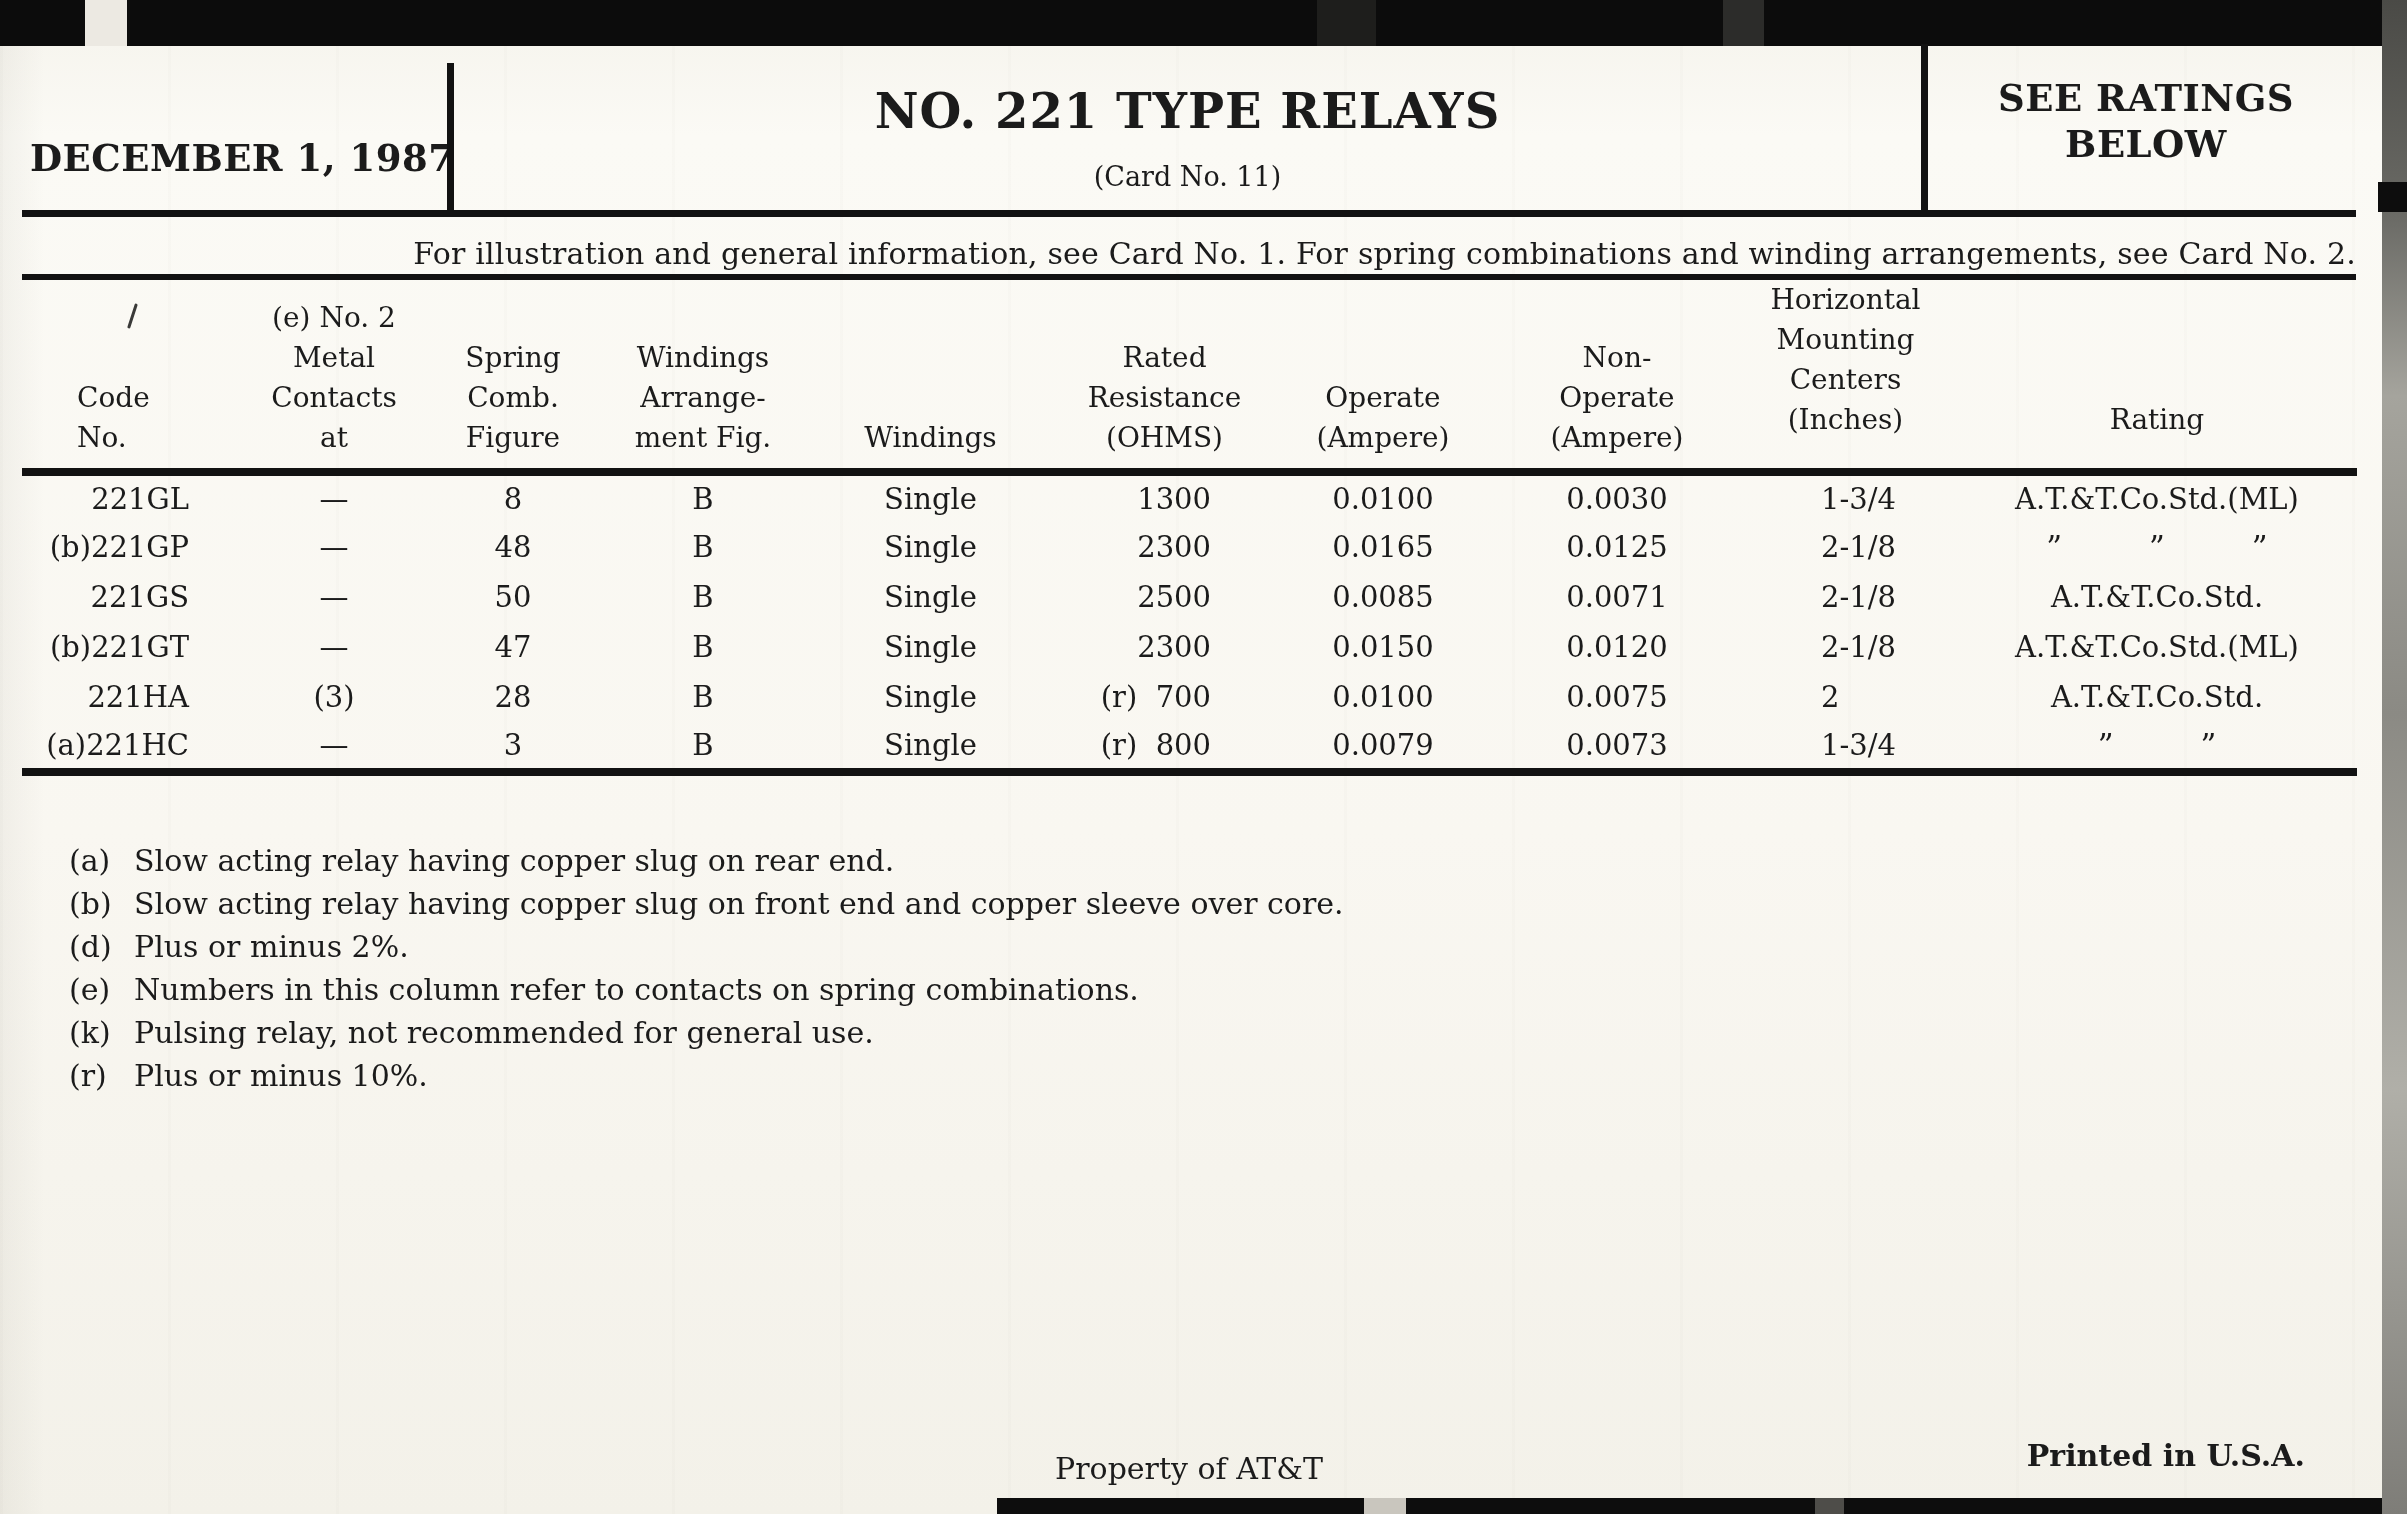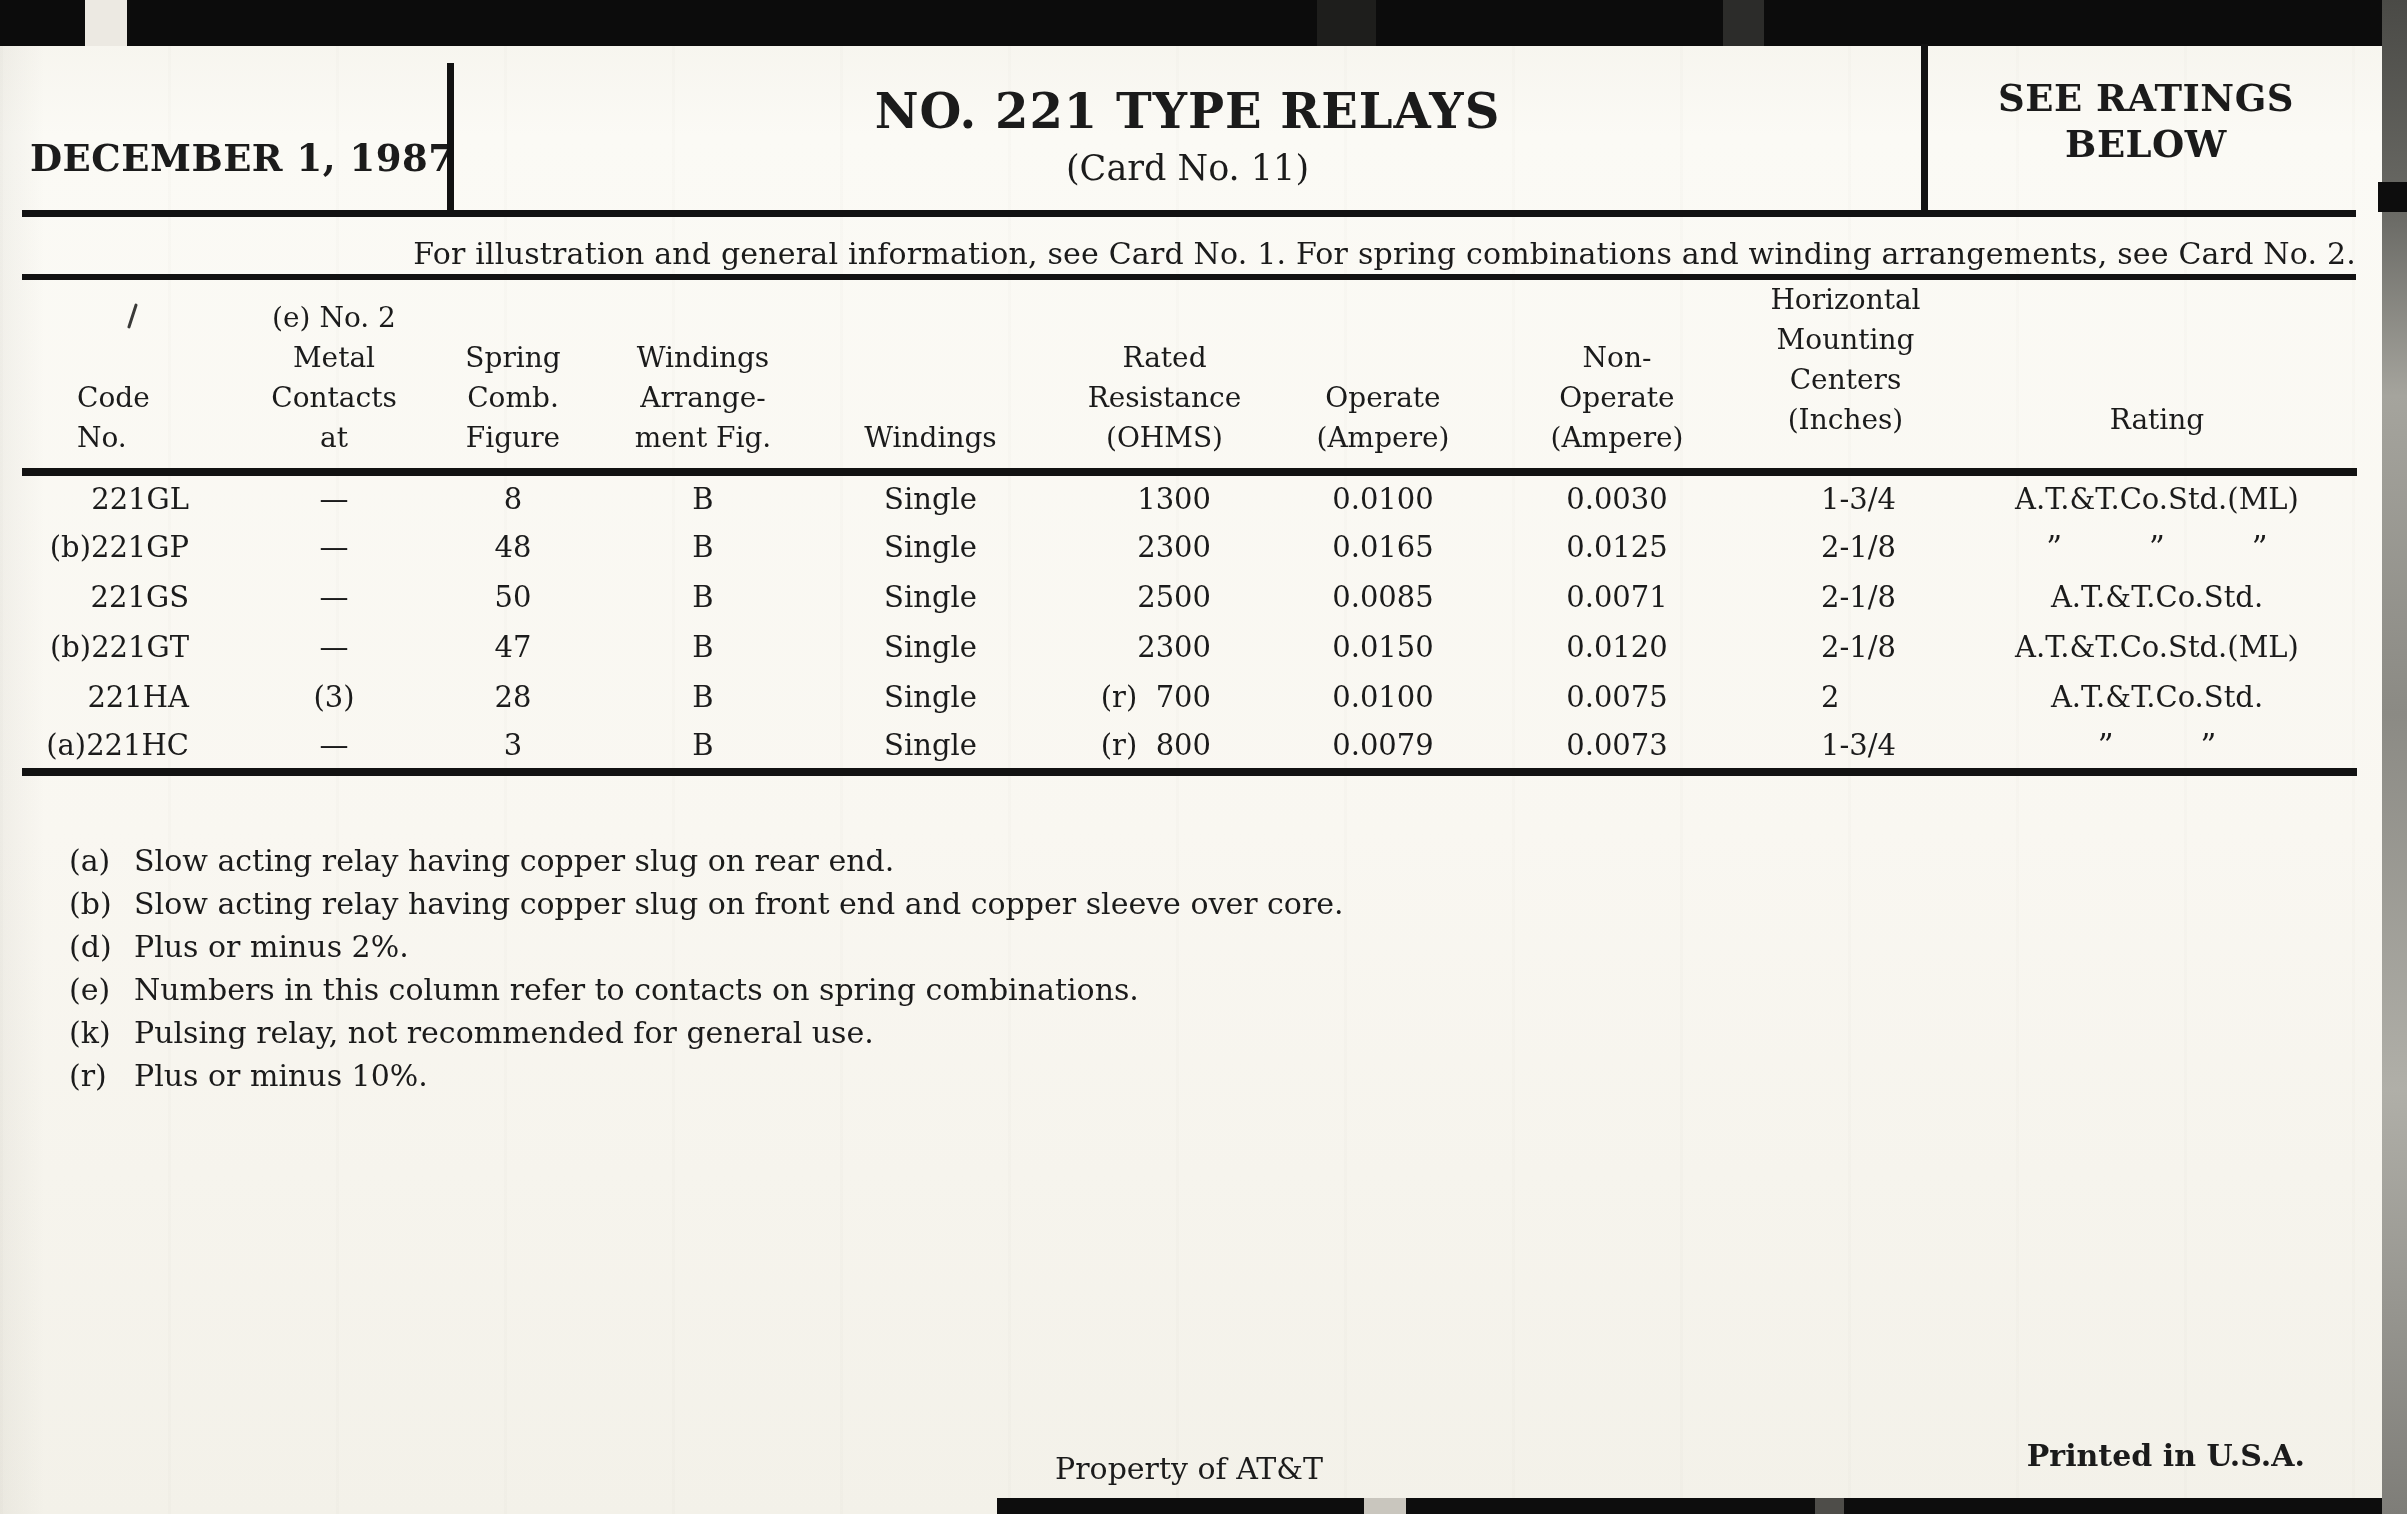--- a/index.html
+++ b/index.html
@@ -43,21 +43,21 @@
     .right-tick { position: absolute; right: 0; top: 182px; width: 30px; height: 30px; background: #0d0d0d; }
     .stray-mark { position: absolute; left: 131px; top: 303px; width: 3px; height: 26px; background: #3a3a38; transform: rotate(18deg); border-radius: 2px; }
 
     
     .header-date { position: absolute; left: 30px; top: 129px; font-size: 37px; font-weight: 700; letter-spacing: 0.5px; margin-top: 7px; }
     .vline { position: absolute; width: 7px; background: #121212; }
     .vl-left  { left: 447px;  top: 63px; height: 149px; }
     .vl-right { left: 1921px; top: 44px; height: 168px; }
     .title-wrap { position: absolute; left: 465px; width: 1445px; top: 83px; text-align: center; }
     .title { font-size: 48px; font-weight: 700; letter-spacing: 1px; }
-    .subtitle { font-size: 35px; margin-top: 9px; }
+    .subtitle { font-size: 27px; margin-top: 22px; }
     .ratings { position: absolute; left: 1940px; width: 412px; top: 75px; text-align: center; font-size: 37px; font-weight: 700; line-height: 46px; letter-spacing: 0.5px; }
 
     .rule { position: absolute; left: 22px; width: 2334px; background: #121212; }
     .rule-top  { top: 210px; height: 7px; }
     .rule-note { top: 274px; height: 6px; }
 
     .refnote { position: absolute; left: 22px; width: 2334px; top: 236px; text-align: right; font-size: 30px; letter-spacing: 0.2px; }
 
     
     .relay-table {

